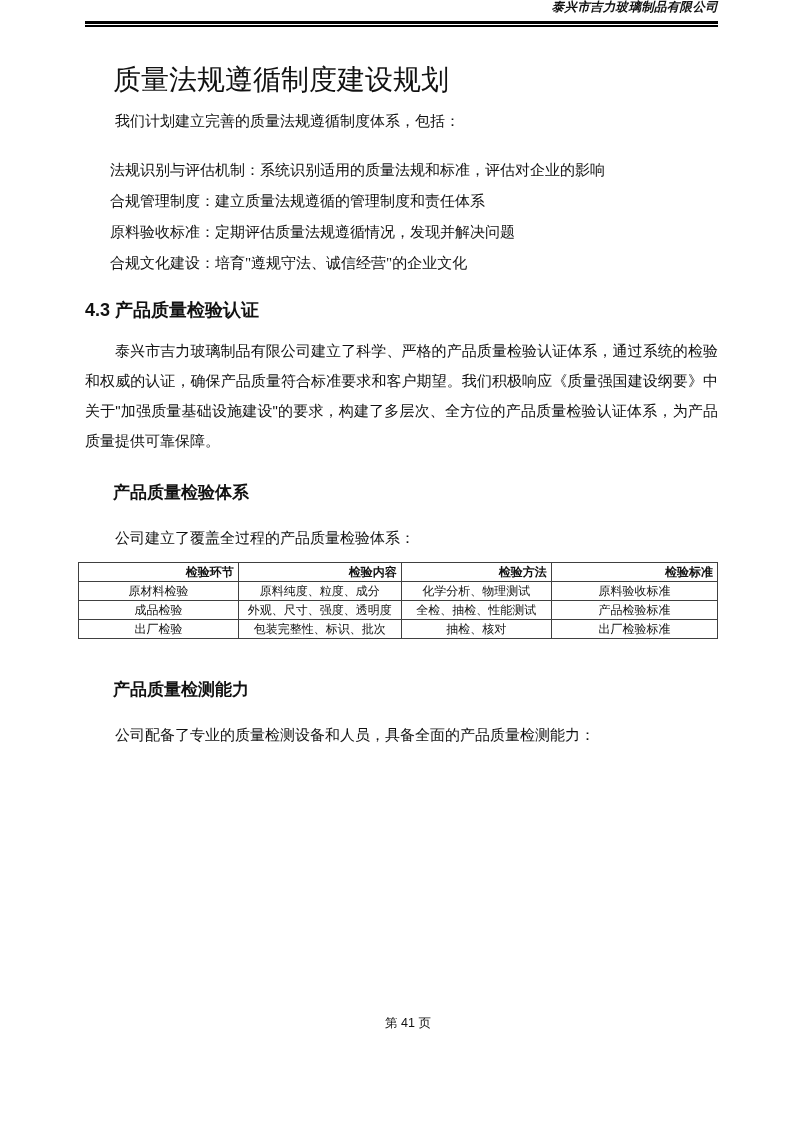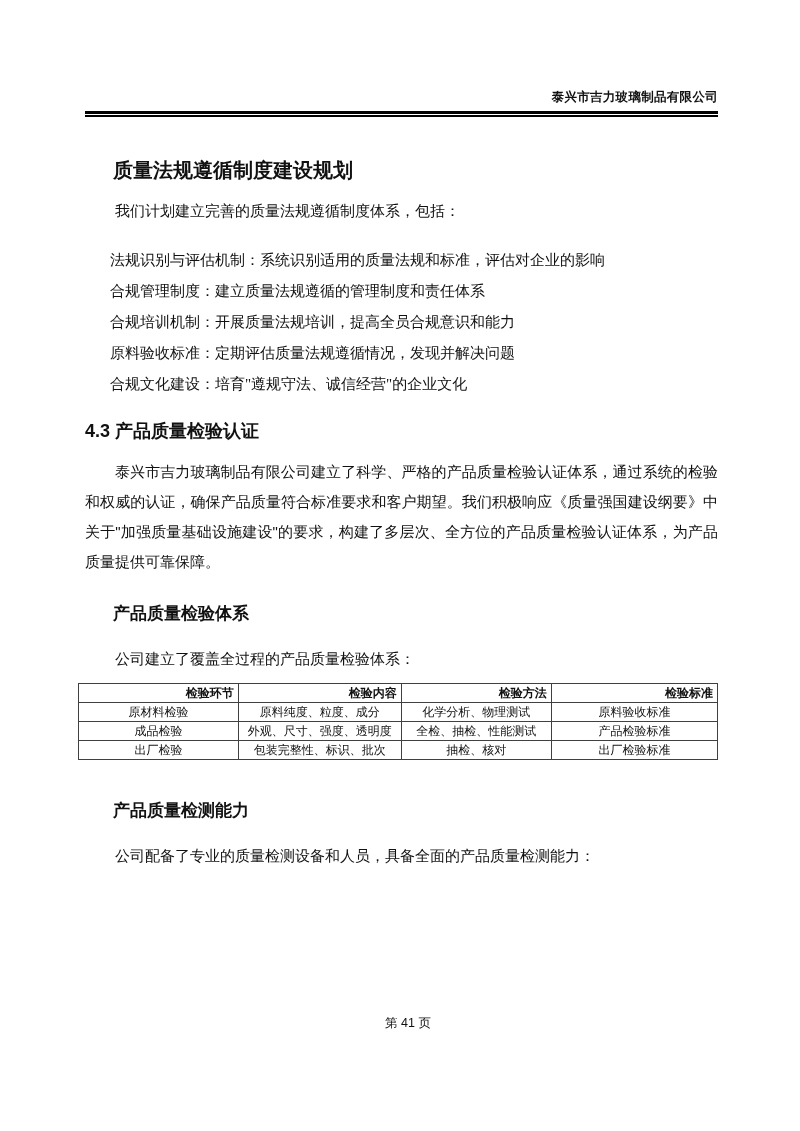--- a/index.html
+++ b/index.html
@@ -7,39 +7,39 @@
     position:relative;
     width:800px;height:1131px;
     margin:0 auto;
     background:#ffffff;
     font-family:"Liberation Sans","DejaVu Sans",sans-serif;
     color:#111111;
     overflow:hidden;
   }
   .content{padding:0 82px 0 85px;}
   
-  .header{padding-top:90px;}
+  .header{font-style:italic;}
   .header-company{
     text-align:right;
     font-weight:bold;
     font-size:12.5px;
     line-height:15px;
     margin:0 0 6px 0;
     letter-spacing:0.3px;
   }
   .header-rule{
     height:1px;
     border-top:3px solid #000;
     border-bottom:2px solid #000;
   }
   
   .doc-title{
     margin:40px 0 0 28px;
-    font-size:20px;
-    font-weight:bold;
+    font-size:28px;
+    font-weight:normal;
     line-height:26px;
   }
   .h43{
     margin:20px 0 0 0;
     font-size:18px;
     font-weight:bold;
     line-height:23px;
   }
   .sub-heading{
     margin:26px 0 0 28px;
@@ -113,21 +113,20 @@
       <div class="header-rule"></div>
     </div>
 
     <div class="doc-title">质量法规遵循制度建设规划</div>
 
     <div class="para">我们计划建立完善的质量法规遵循制度体系，包括：</div>
 
     <div class="list">
       <div class="list-item">法规识别与评估机制：系统识别适用的质量法规和标准，评估对企业的影响</div>
       <div class="list-item">合规管理制度：建立质量法规遵循的管理制度和责任体系</div>
-      <div class="list-item">合规培训机制：开展质量法规培训，提高全员合规意识和能力</div>
       <div class="list-item">原料验收标准：定期评估质量法规遵循情况，发现并解决问题</div>
       <div class="list-item">合规文化建设：培育"遵规守法、诚信经营"的企业文化</div>
     </div>
 
 
     <div class="h43">4.3 产品质量检验认证</div>
 
     <div class="para-loose">泰兴市吉力玻璃制品有限公司建立了科学、严格的产品质量检验认证体系，通过系统的检验和权威的认证，确保产品质量符合标准要求和客户期望。我们积极响应《质量强国建设纲要》中关于"加强质量基础设施建设"的要求，构建了多层次、全方位的产品质量检验认证体系，为产品质量提供可靠保障。</div>
 
     <div class="sub-heading">产品质量检验体系</div>

